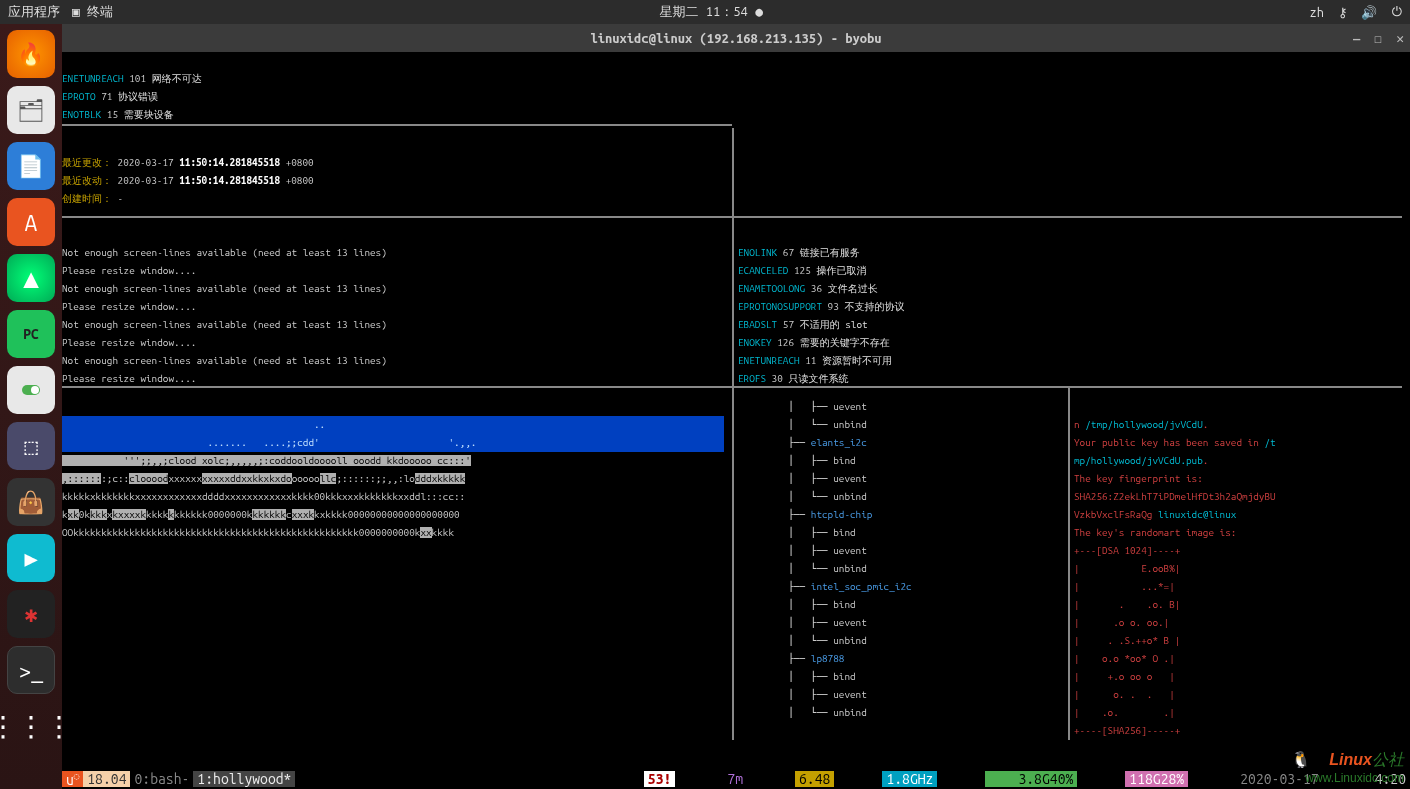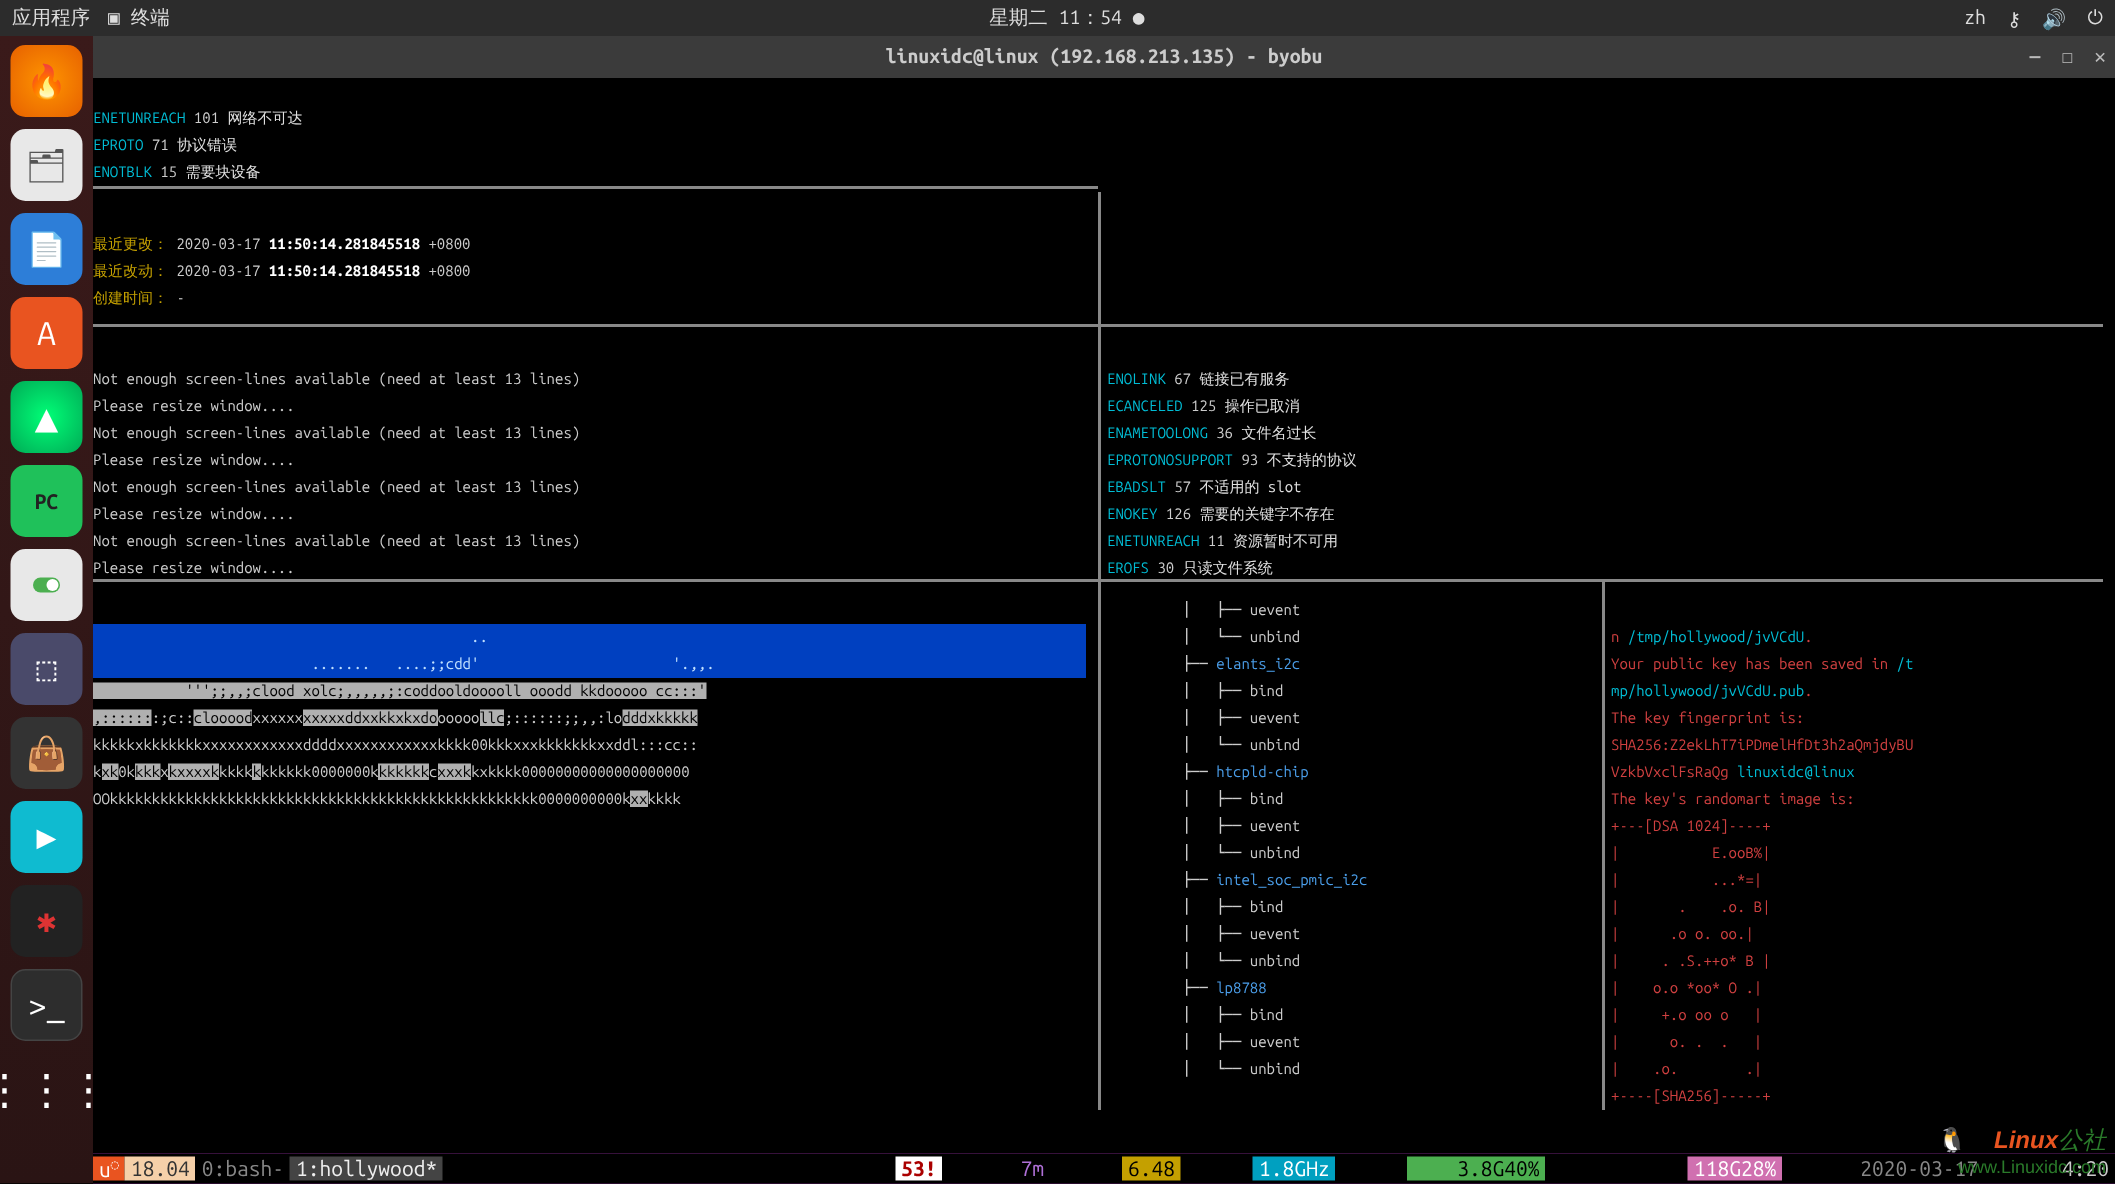--- a/index.html
+++ b/index.html
@@ -121,21 +121,21 @@
   font-family: "Ubuntu Mono", monospace;
 }
 .sb-seg { padding: 0 4px; }
 .sb-orange-bg { background: #e95420; color: #fff; }
 .sb-lightorange { background: #f5d0a9; color: #333; }
 .sb-dark { color: #888; }
 .sb-right { margin-left: auto; display: flex; gap: 48px; }
 .sb-yellow-bg { background: #c4a000; color:#000; }
 .sb-cyan-bg { background: #00a0c0; color:#fff; }
 .sb-green-bg { background: #4caf50; color:#000;padding-left:33px; }
-.sb-pink-bg { background: #d070b0; color:#fff;margin-left:47px; }
+.sb-pink-bg { background: #d070b0; color:#fff; }
 .watermark {
   position: absolute;
   right: 6px;
   bottom: 4px;
   font-size: 16px;
   font-family: Arial, sans-serif;
 }
 .watermark .l { color:#e95420; font-weight:bold; font-style:italic;margin-left:18px; }
 .watermark .rest { color:#2a7a2a; font-style:italic; }
 .watermark .url { color:#2a7a2a; font-size:12px; display:block; text-align:right; }

